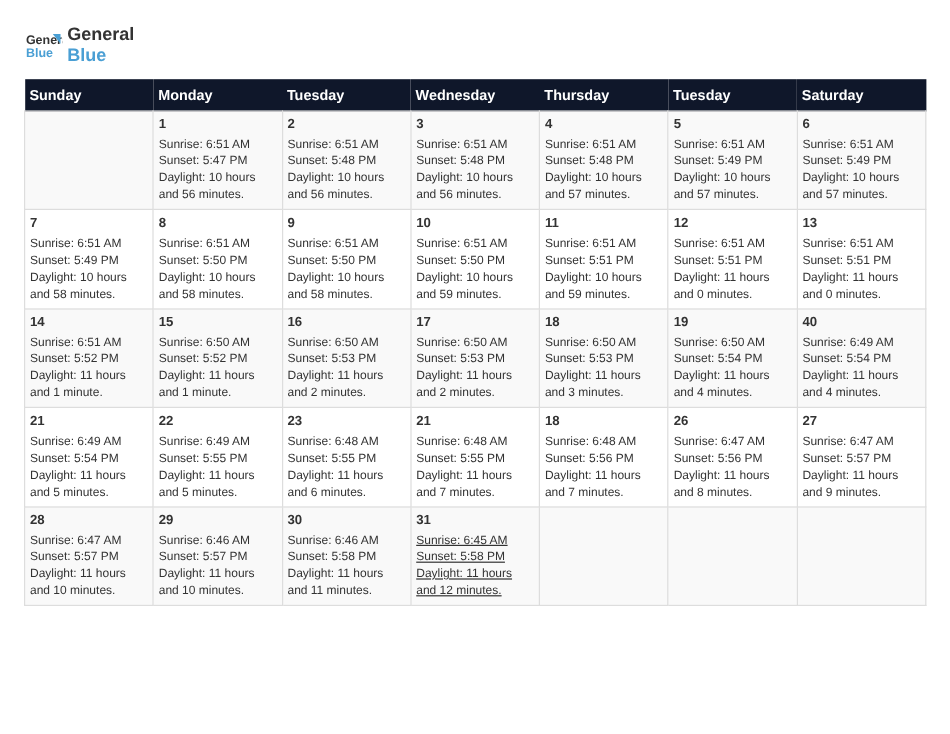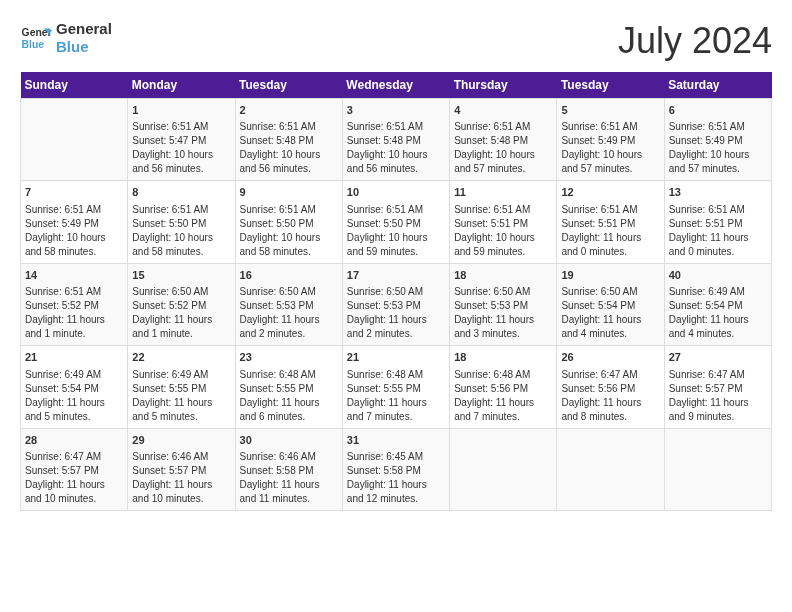--- a/index.html
+++ b/index.html
@@ -36,21 +36,21 @@
     .location {
       font-size: 14px;
       color: #555;
     }
     table {
       width: 100%;
       border-collapse: collapse;
       font-size: 11px;
     }
     thead tr {
-      background-color: #4c1d95;
+      background-color: #0f172a;
       color: white;
     }
     thead th {
       padding: 6px 4px;
       text-align: left;
       font-weight: bold;
       font-size: 12px;
     }
     tbody tr {
       vertical-align: top;
@@ -86,21 +86,20 @@
       <text x="2" y="18" font-size="13" font-weight="bold" fill="#333" font-family="Arial">General</text>
       <text x="2" y="32" font-size="13" font-weight="bold" fill="#4a9fd4" font-family="Arial">Blue</text>
       <polygon points="30,8 38,8 38,18" fill="#4a9fd4"></polygon>
     </svg>
     <div style="display:flex;flex-direction:column;line-height:1.2;">
       <span style="font-size:15px;font-weight:bold;color:#333;">General</span>
       <span style="font-size:15px;font-weight:bold;color:#4a9fd4;">Blue</span>
     </div>
   </div>
   <div class="title-block">
-    <div class="month-title">July 2024</div>
   </div>
 </div>
 
 <table>
   <thead>
     <tr>
     <th>Sunday</th>
         <th>Monday</th>
         <th>Tuesday</th>
         <th>Wednesday</th>
@@ -325,21 +324,21 @@
         </td>
         <td>
           <span class="day-num">30</span>
           <div class="cell-content" style="white-space: pre-line;">Sunrise: 6:46 AM
 Sunset: 5:58 PM
 Daylight: 11 hours
 and 11 minutes.</div>
         </td>
         <td>
           <span class="day-num">31</span>
-          <div class="cell-content" style="white-space: pre-line;">Sunrise: 6:45 AM
+          <div class="cell-content" style="white-space: pre-line; text-decoration: underline;">Sunrise: 6:45 AM
 Sunset: 5:58 PM
 Daylight: 11 hours
 and 12 minutes.</div>
         </td>
         <td></td>
         <td></td>
         <td></td>
       </tr>
     </tbody>
 </table>

